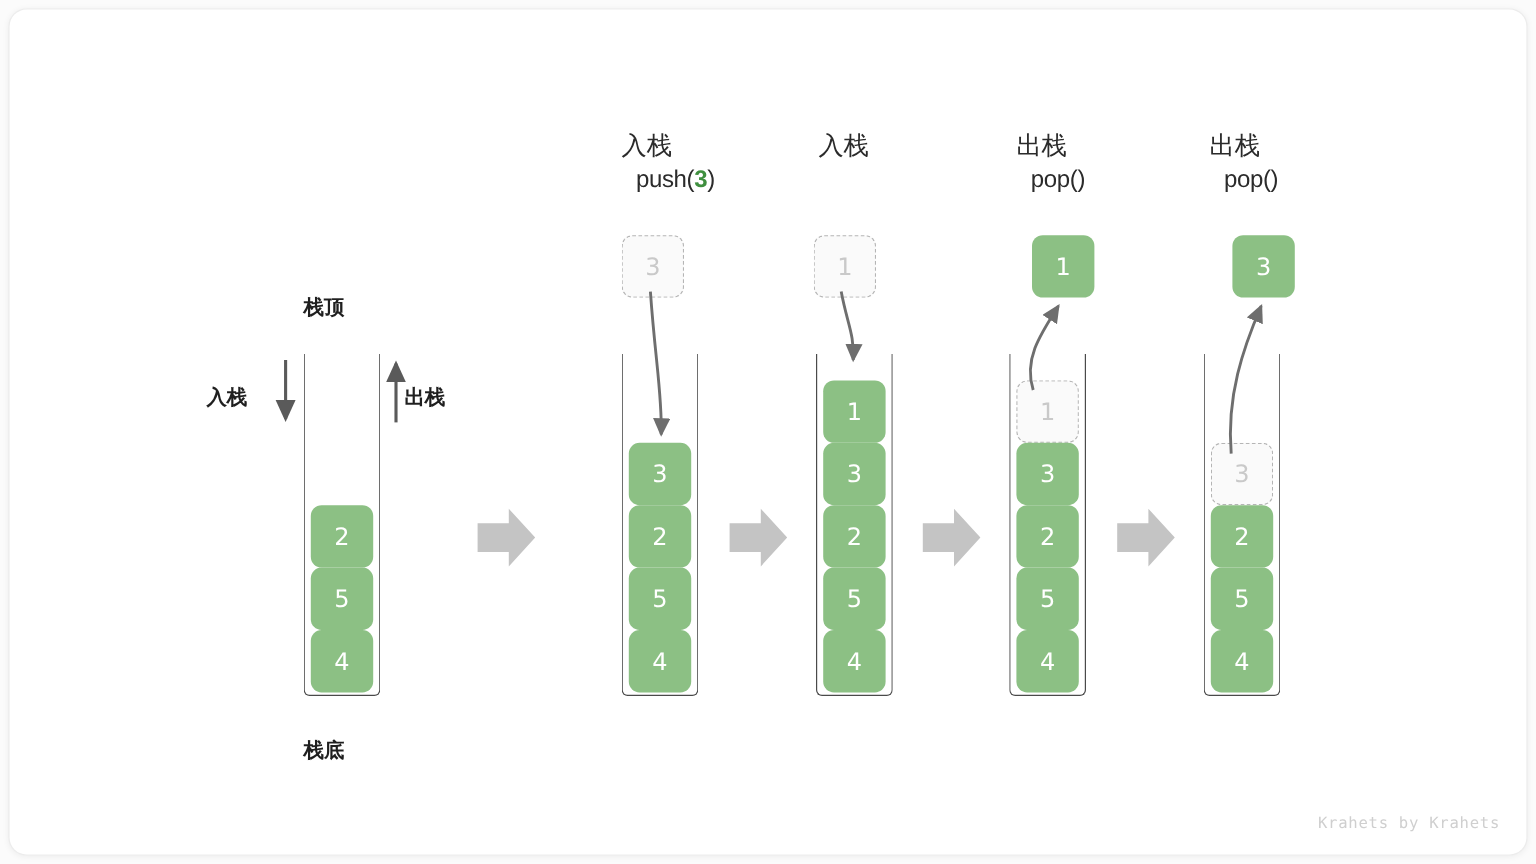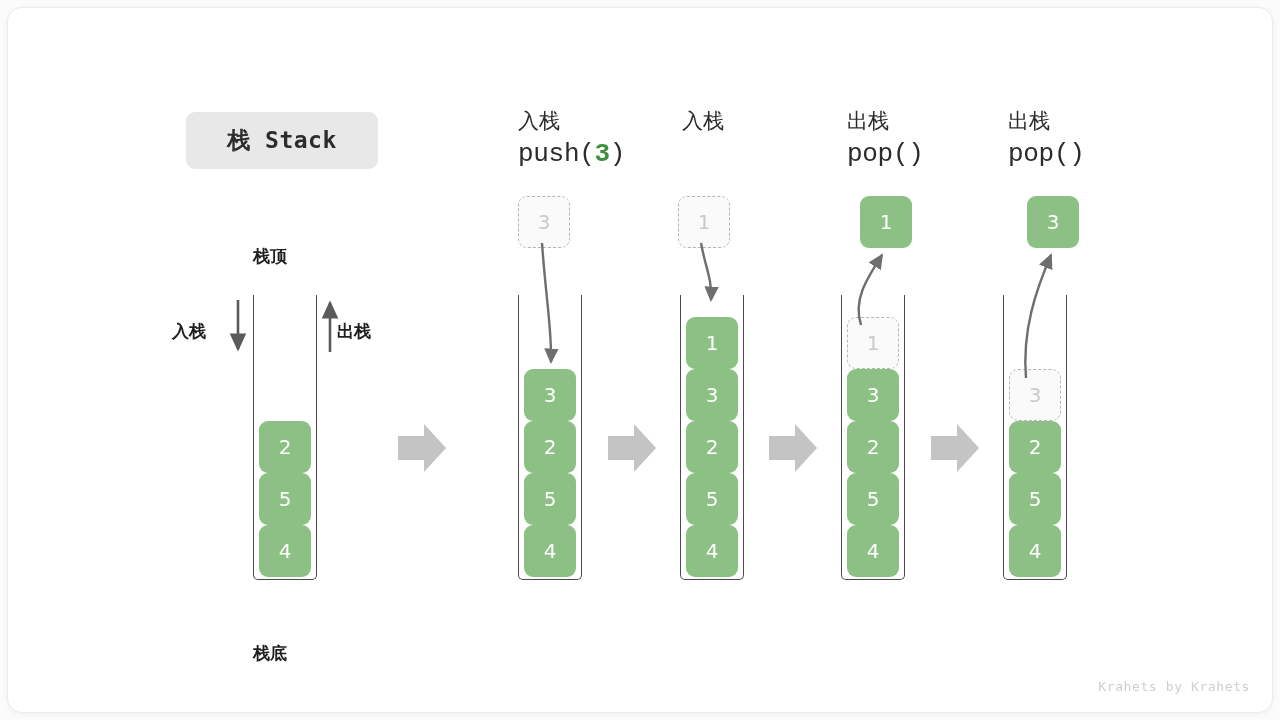--- a/index.html
+++ b/index.html
@@ -48,44 +48,45 @@
   
   .side-label {
     position: absolute;
     font-family: "DejaVu Sans", sans-serif;
     font-size: 17px;
     font-weight: bold;
     color: #1f1f1f;
     white-space: nowrap;
   }
   #label-top  { left: 253px; top: 245px; text-align: center; }
-  #label-bottom { left: 253px; top: 642px; }
+  #label-bottom { left: 253px; top: 614px; }
   #label-push { left: 172px; top: 320px; }
   #label-pop  { left: 337px; top: 320px; }
 
   
   .col-head {
     position: absolute;
     top: 106px;
     width: 170px;
     text-align: left;
     line-height: 1.45;
   }
   .col-head .cn {
     font-family: "DejaVu Sans", sans-serif;
     font-size: 21px;
     color: #2b2b2b;
     display: block;
   }
   .col-head .code {
-    font-family: Liberation Mono, monospace;
-    font-size: 26px;
+    font-family: Liberation Sans, sans-serif;
+    font-size: 20px;
     color: #2b2b2b;
     display: block;
     letter-spacing: -0.3px;
+    margin-left: 12px;
   }
   .col-head .code .num { color: #3f8f3f; font-weight: bold; }
 
   
   .stack-wall {
     position: absolute;
     width: 64px;
     height: 285px;
     border: 1.4px solid #4a4a4a;
     border-top: none;
@@ -137,21 +138,20 @@
     color: #cfcfcf;
     letter-spacing: 0.6px;
   }
 </style>
 </head>
 <body>
 
 <div id="canvas">
   <div id="card"></div>
 
-  <div id="title-badge">栈 Stack</div>
 
   <div class="side-label" id="label-top">栈顶</div>
   <div class="side-label" id="label-bottom">栈底</div>
   <div class="side-label" id="label-push">入栈</div>
   <div class="side-label" id="label-pop">出栈</div>
 
   <div class="col-head" style="left:518px">
     <span class="cn">入栈</span>
     <span class="code"><span>push(</span><span class="num">3</span><span>)</span></span>
   </div>

